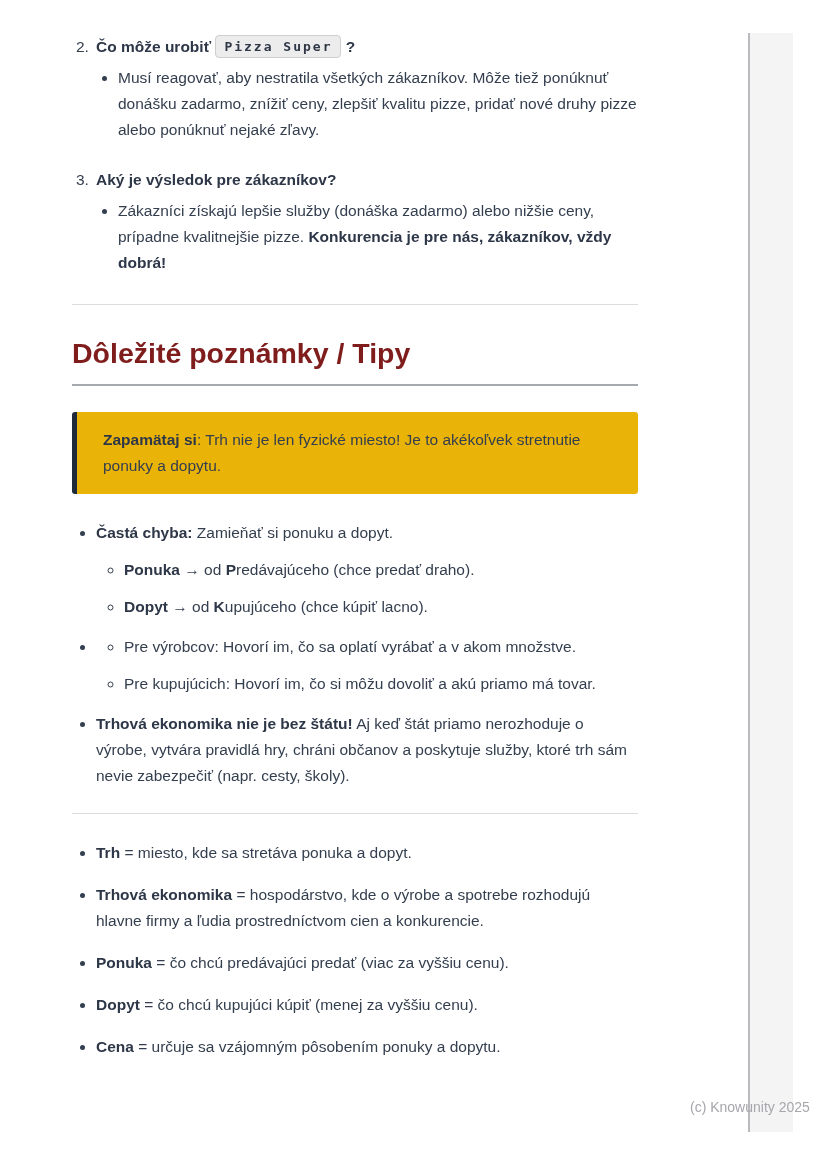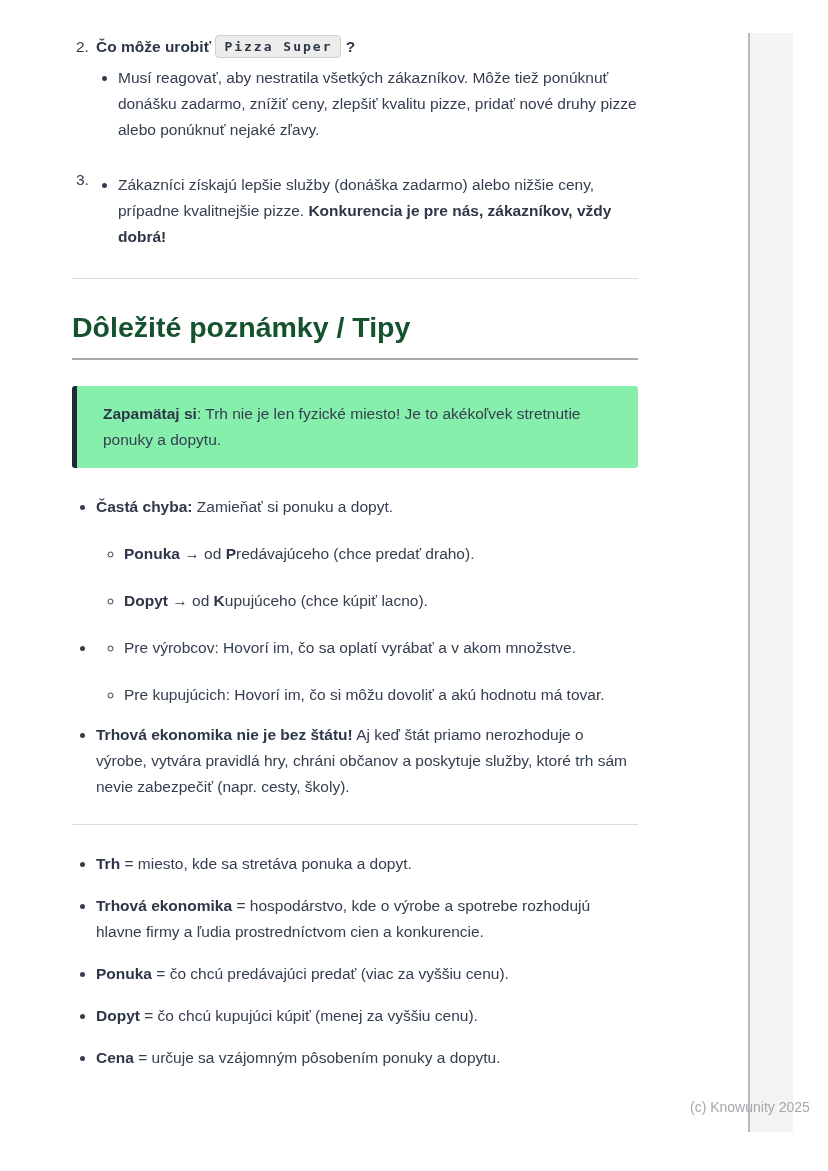--- a/index.html
+++ b/index.html
@@ -15,32 +15,32 @@
   .q-bullets{margin:5px 0 0;padding-left:22px;list-style:disc;}
   .q-bullets li{margin-bottom:4px;}
   .b{font-weight:700;color:#2d3748;text-align:center;}
   .chip{
     display:inline-block;font-family:"DejaVu Sans Mono", monospace;font-size:13px;
     font-weight:700;letter-spacing:2px;background:#ececec;border:1px solid #cfcfcf;
     border-radius:4px;padding:0 8px;line-height:21px;color:#2f3747;vertical-align:1px;
   }
   hr.rule{border:none;border-top:1px solid #dcdcde;margin:24px 0 0;}
   h2{
-    font-size:28.5px;font-weight:600;color:#14532d;margin:30px 0 0;line-height:1.3;
+    font-size:28.5px;font-weight:600;color:#7f1d1d;margin:30px 0 0;line-height:1.3;
     padding-bottom:12px;border-bottom:2px solid #a6aab0;letter-spacing:0;
   }
   .callout{
-    margin-top:26px;background:#86efac;border-left:5px solid #1e2a3a;border-radius:3px;
+    margin-top:26px;background:#eab308;border-left:5px solid #1e2a3a;border-radius:3px;
     padding:15px 26px;
   }
   .callout p{margin:0;}
   .toplist{list-style:disc;padding-left:24px;margin:26px 0 0;}
   .toplist > li{margin-bottom:14px;}
   .sublist{list-style:circle;padding-left:28px;margin:4px 0 0;}
-  .sublist > li{margin-top:21px;margin-bottom:0;}
+  .sublist > li{margin-top:11px;margin-bottom:0;}
   .summary > li{margin-bottom:16px;}
   .right-strip{
     position:absolute;left:748px;top:33px;width:43px;height:1099px;
     background:#f4f4f5;border-left:2px solid #b9babe;z-index:1;
   }
   .copyright{
     position:absolute;left:690px;top:1100px;font-size:14px;line-height:14px;
     color:#a6a6ac;z-index:3;white-space:nowrap;
   }
 </style>
@@ -56,20 +56,21 @@
           <div class="q-body">
             <div><span class="b">Čo môže urobiť </span><span class="chip">Pizza Super</span><span class="b"> ?</span></div>
             <ul class="q-bullets">
               <li><span>Musí reagovať, aby nestratila všetkých zákazníkov. Môže tiež ponúknuť donášku zadarmo, znížiť ceny, zlepšiť kvalitu pizze, pridať nové druhy pizze alebo ponúknuť nejaké zľavy.</span></li>
             </ul>
           </div>
         </div>
         <div class="q-item">
           <span class="q-num">3.</span>
           <div class="q-body">
+            <div><span class="b">Aký je výsledok pre zákazníkov?</span></div>
             <ul class="q-bullets">
               <li><span>Zákazníci získajú lepšie služby (donáška zadarmo) alebo nižšie ceny, prípadne kvalitnejšie pizze. </span><span class="b">Konkurencia je pre nás, zákazníkov, vždy dobrá!</span></li>
             </ul>
           </div>
         </div>
       </div>
 
     <hr class="rule">
 
     <h2>Dôležité poznámky / Tipy</h2>
@@ -78,21 +79,21 @@
       <p><span class="b">Zapamätaj si</span><span>: Trh nie je len fyzické miesto! Je to akékoľvek stretnutie ponuky a dopytu.</span></p>
     </aside>
 
     <ul class="toplist">
         <li><span><span class="b">Častá chyba:</span><span> Zamieňať si ponuku a dopyt.</span></span><ul class="sublist">
             <li><span class="b">Ponuka</span><span> → od </span><span class="b">P</span><span>redávajúceho (chce predať draho).</span></li>
             <li><span class="b">Dopyt</span><span> → od </span><span class="b">K</span><span>upujúceho (chce kúpiť lacno).</span></li>
           </ul></li>
         <li><ul class="sublist">
             <li><span>Pre výrobcov: Hovorí im, čo sa oplatí vyrábať a v akom množstve.</span></li>
-            <li><span>Pre kupujúcich: Hovorí im, čo si môžu dovoliť a akú hodnotu má tovar.</span></li>
+            <li><span>Pre kupujúcich: Hovorí im, čo si môžu dovoliť a akú priamo má tovar.</span></li>
           </ul></li>
         <li><span><span class="b">Trhová ekonomika nie je bez štátu!</span><span> Aj keď štát priamo nerozhoduje o výrobe, vytvára pravidlá hry, chráni občanov a poskytuje služby, ktoré trh sám nevie zabezpečiť (napr. cesty, školy).</span></span></li>
       </ul>
 
     <hr class="rule">
 
 
     <ul class="toplist summary">
         <li><span><span class="b">Trh</span><span> = miesto, kde sa stretáva ponuka a dopyt.</span></span></li>
         <li><span><span class="b">Trhová ekonomika</span><span> = hospodárstvo, kde o výrobe a spotrebe rozhodujú hlavne firmy a ľudia prostredníctvom cien a konkurencie.</span></span></li>

